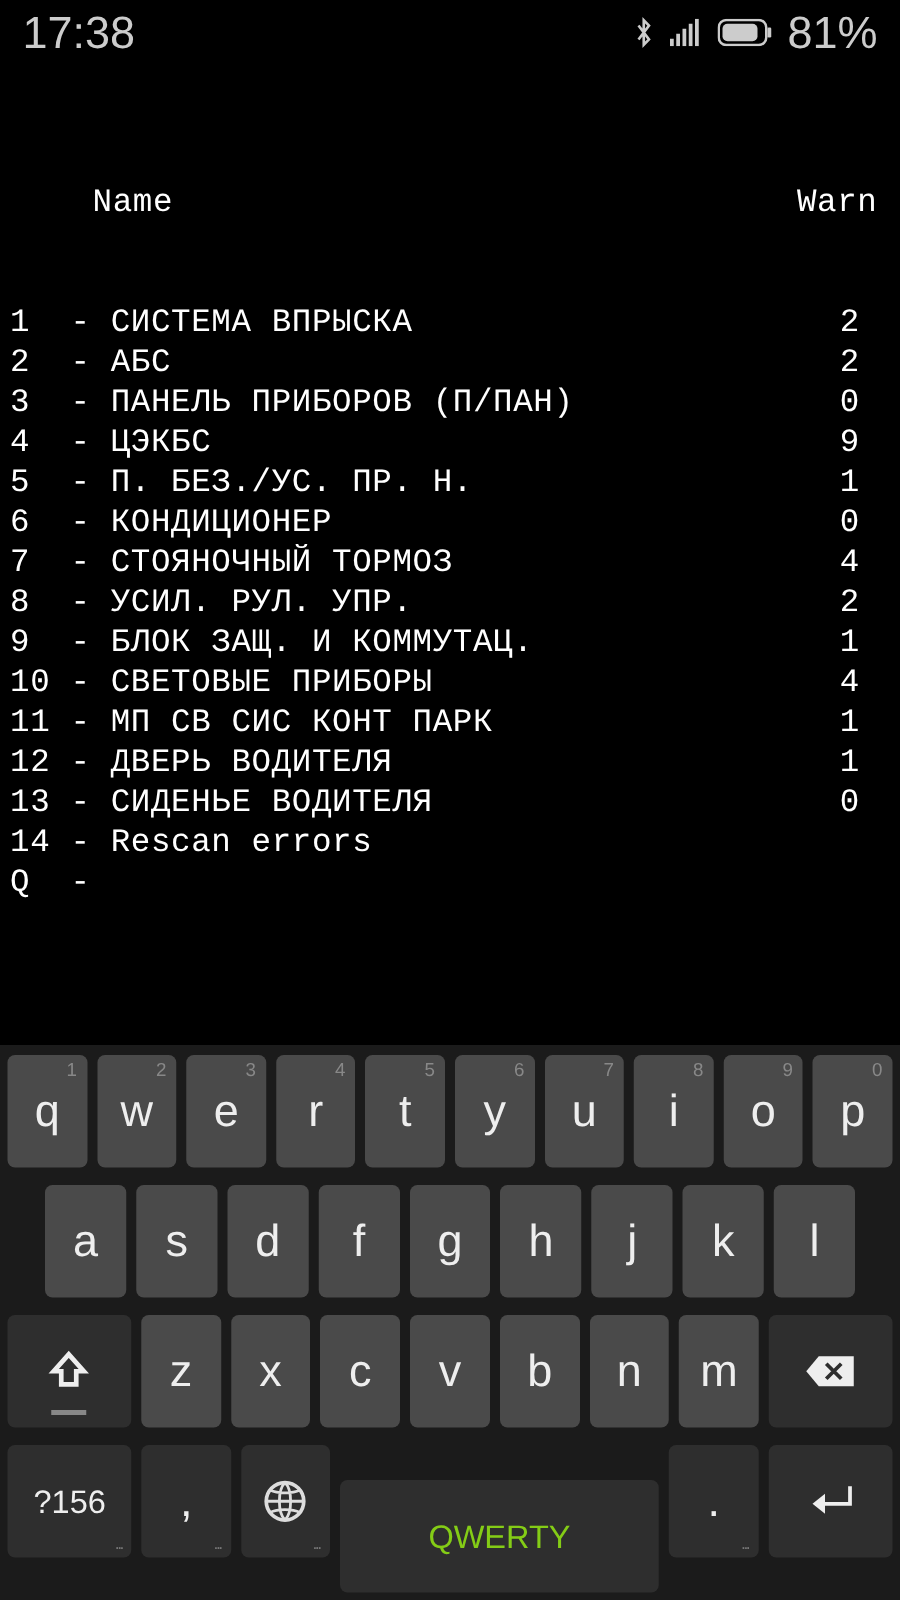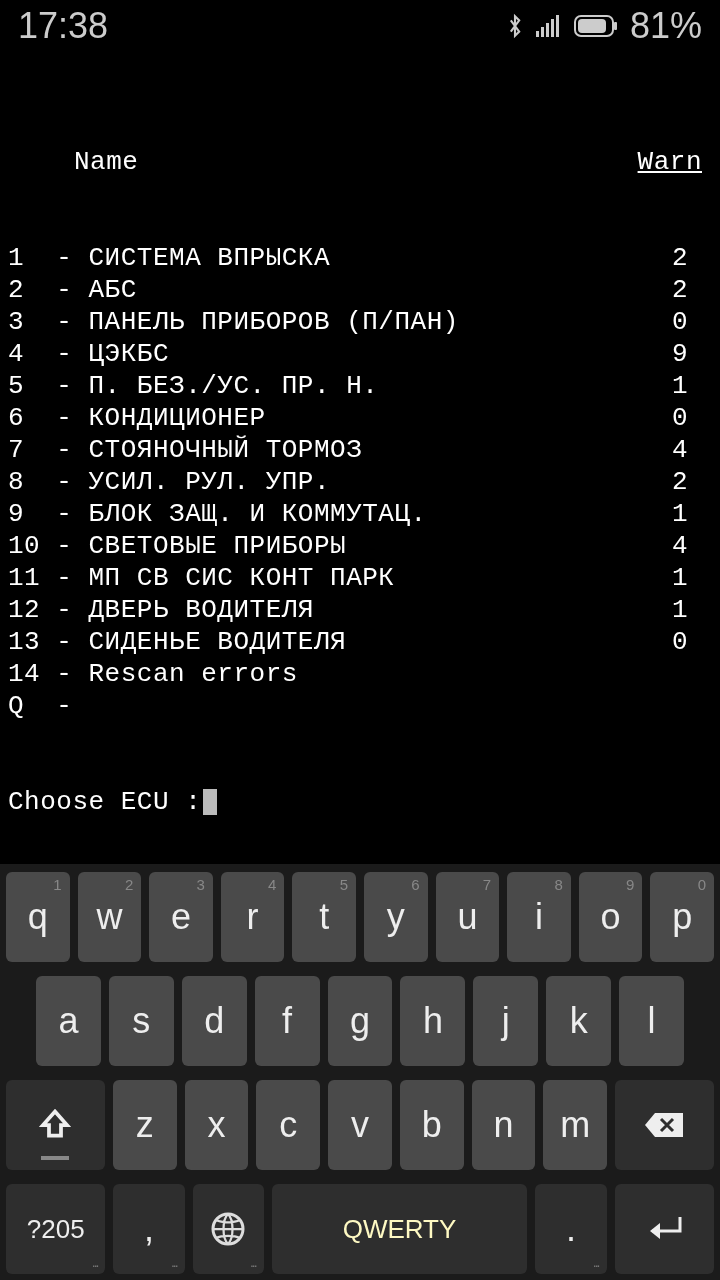--- a/index.html
+++ b/index.html
@@ -31,21 +31,21 @@
     font-size: 26px;
     line-height: 32px;
     letter-spacing: 0.5px;
     white-space: pre;
   }
   .terminal-header {
     display: flex;
     gap: 18px;
   }
   .terminal-header .col-name { padding-left: 66px; }
-  .terminal-header .col-warn { margin-left: auto; padding-right: 10px; text-decoration: underline; }
+  .terminal-header .col-warn { margin-left: auto; padding-right: 10px; }
   .terminal-row {
     display: flex;
   }
   .terminal-row .idx-dash { min-width: 66px; }
   .terminal-row .nm { flex: 1; }
   .terminal-row .wn { padding-right: 24px; text-align: right; min-width: 40px; }
   .prompt-line { display: flex; align-items: center; }
   .cursor {
     display: inline-block;
     width: 14px;
@@ -88,21 +88,21 @@
     position: absolute;
     top: 4px;
     right: 8px;
     font-size: 15px;
     color: #888;
   }
   .key-dark {
     background: #2e2e2e;
   }
   .key-wide { flex: 1.4; }
-  .key-space { flex: 3.6; color: #fef9c3; font-size: 26px; }
+  .key-space { flex: 3.6; color: #84cc16; font-size: 26px; margin-top: 28px; }
   .key-shift svg, .key-back svg, .key-enter svg, .key-lang svg { display: block; }
   .dots {
     position: absolute;
     bottom: 4px;
     right: 8px;
     font-size: 14px;
     color: #777;
     letter-spacing: -2px;
   }
   .shift-underline {
@@ -143,24 +143,20 @@
     <span>81%</span>
   </div>
 </div>
 
 <div class="terminal">
   <div class="terminal-header">
     <span class="col-name">Name</span>
     <span class="col-warn">Warn</span>
   </div>
   <div id="terminal-rows"><div class="terminal-row"><span class="idx-dash">1  - </span><span class="nm">СИСТЕМА ВПРЫСКА</span><span class="wn">2</span></div><div class="terminal-row"><span class="idx-dash">2  - </span><span class="nm">АБС</span><span class="wn">2</span></div><div class="terminal-row"><span class="idx-dash">3  - </span><span class="nm">ПАНЕЛЬ ПРИБОРОВ (П/ПАН)</span><span class="wn">0</span></div><div class="terminal-row"><span class="idx-dash">4  - </span><span class="nm">ЦЭКБС</span><span class="wn">9</span></div><div class="terminal-row"><span class="idx-dash">5  - </span><span class="nm">П. БЕЗ./УС. ПР. Н.</span><span class="wn">1</span></div><div class="terminal-row"><span class="idx-dash">6  - </span><span class="nm">КОНДИЦИОНЕР</span><span class="wn">0</span></div><div class="terminal-row"><span class="idx-dash">7  - </span><span class="nm">СТОЯНОЧНЫЙ ТОРМОЗ</span><span class="wn">4</span></div><div class="terminal-row"><span class="idx-dash">8  - </span><span class="nm">УСИЛ. РУЛ. УПР.</span><span class="wn">2</span></div><div class="terminal-row"><span class="idx-dash">9  - </span><span class="nm">БЛОК ЗАЩ. И КОММУТАЦ.</span><span class="wn">1</span></div><div class="terminal-row"><span class="idx-dash">10 - </span><span class="nm">СВЕТОВЫЕ ПРИБОРЫ</span><span class="wn">4</span></div><div class="terminal-row"><span class="idx-dash">11 - </span><span class="nm">МП СВ СИС КОНТ ПАРК</span><span class="wn">1</span></div><div class="terminal-row"><span class="idx-dash">12 - </span><span class="nm">ДВЕРЬ ВОДИТЕЛЯ</span><span class="wn">1</span></div><div class="terminal-row"><span class="idx-dash">13 - </span><span class="nm">СИДЕНЬЕ ВОДИТЕЛЯ</span><span class="wn">0</span></div><div class="terminal-row"><span class="idx-dash">14 - </span><span class="nm">Rescan errors</span><span class="wn"></span></div><div class="terminal-row"><span class="idx-dash">Q  - </span><span class="nm"><exit></exit></span><span class="wn"></span></div></div>
-  <div class="prompt-line">
-    <span>Choose ECU :</span>
-    <span class="cursor"></span>
-  </div>
 </div>
 
 <div class="keyboard">
   <div class="kb-row" id="kb-row1">
       <div class="key">q<span class="num">1</span></div>
       <div class="key">w<span class="num">2</span></div>
       <div class="key">e<span class="num">3</span></div>
       <div class="key">r<span class="num">4</span></div>
       <div class="key">t<span class="num">5</span></div>
       <div class="key">y<span class="num">6</span></div>
@@ -198,21 +194,21 @@
       </div>
     <div class="key key-dark key-wide key-back">
       <svg width="44" height="32" viewBox="0 0 44 32" fill="#eee">
         <path d="M12 4 L40 4 L40 28 L12 28 L2 16 Z"></path>
         <path d="M18 10 L30 22 M30 10 L18 22" stroke="#2e2e2e" stroke-width="3"></path>
       </svg>
     </div>
   </div>
   <div class="kb-row">
     <div class="key key-dark key-wide" style="font-size:26px;">
-      <span>?205</span>
+      <span>?156</span>
       <span class="dots">...</span>
     </div>
     <div class="key key-dark">
       <span>,</span>
       <span class="dots">...</span>
     </div>
     <div class="key key-dark key-lang">
       <svg width="36" height="36" viewBox="0 0 24 24" fill="#ddd">
         <circle cx="12" cy="12" r="10" fill="none" stroke="#ddd" stroke-width="2"></circle>
         <path d="M2 12 L22 12 M12 2 C8 6 8 18 12 22 M12 2 C16 6 16 18 12 22 M4 6 C8 8 16 8 20 6 M4 18 C8 16 16 16 20 18" stroke="#ddd" stroke-width="1.5" fill="none"></path>

